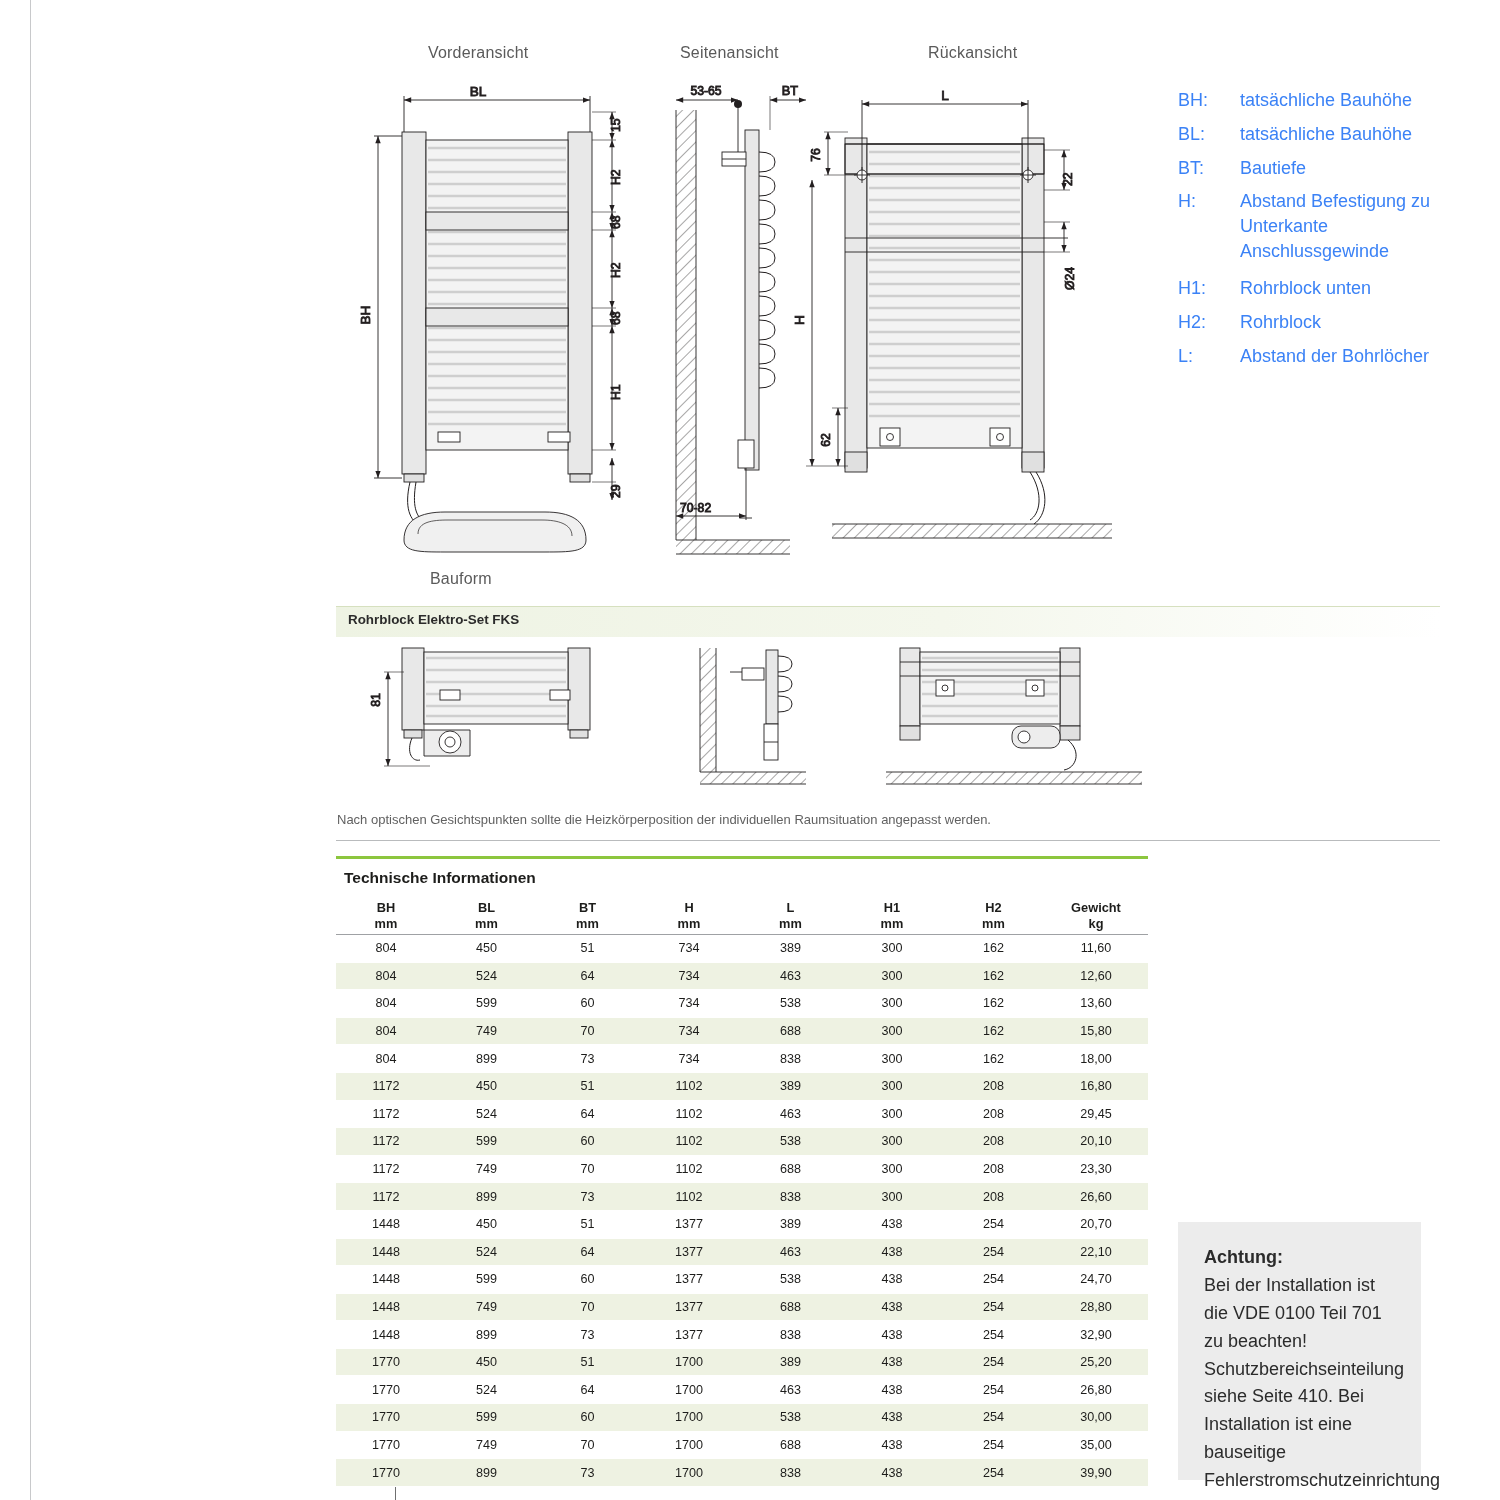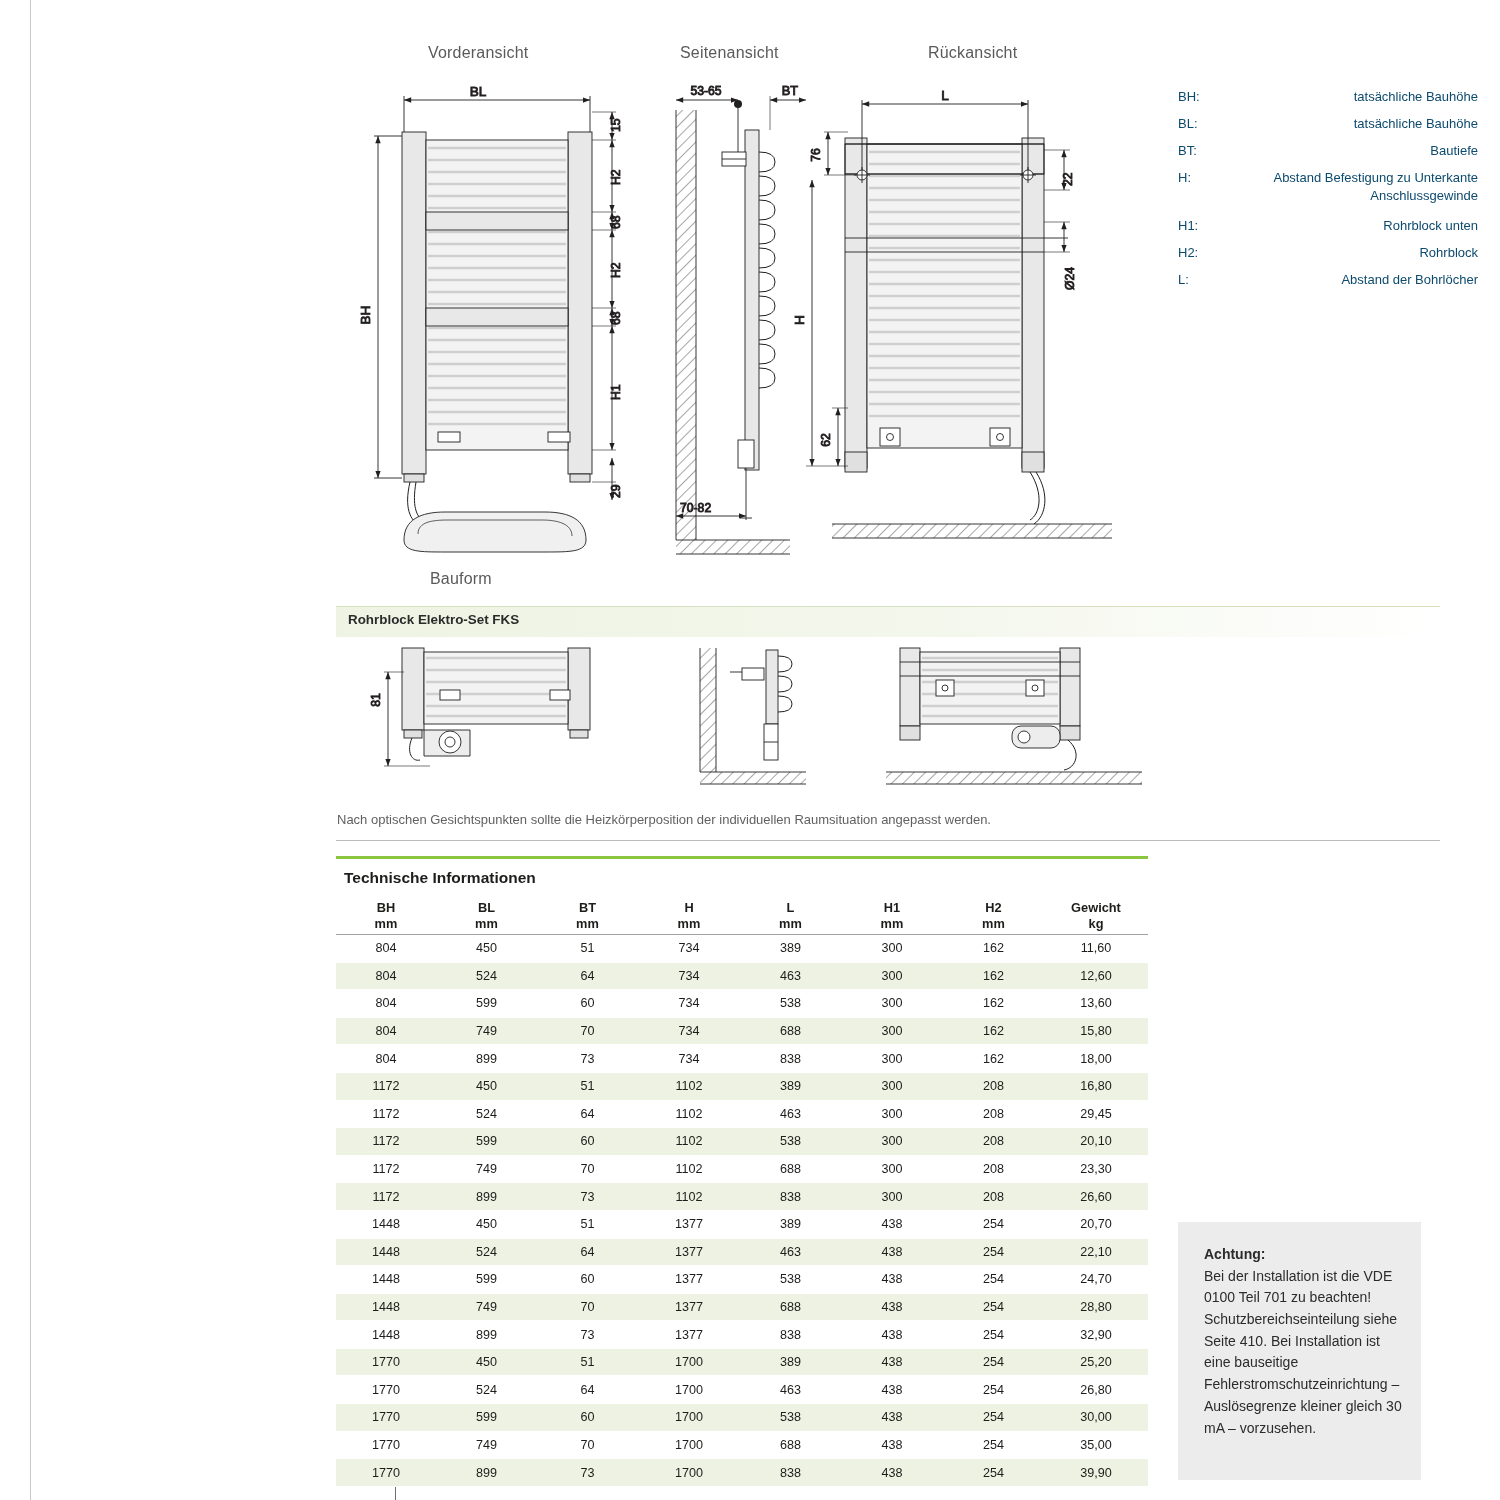--- a/index.html
+++ b/index.html
@@ -37,35 +37,34 @@
     letter-spacing: .2px;
     white-space: nowrap;
   }
 
   
   .legend {
     position: absolute;
     left: 1178px;
     top: 88px;
     width: 300px;
-    font-size: 13px;
-    color: #0c4a6e;
+    font-size: 18px;
+    color: #3b82f6;
   }
   .legend-row {
     display: flex;
     margin-bottom: 9px;
     line-height: 1.38;
   }
   .legend-key {
     width: 62px;
     flex: 0 0 62px;
   }
   .legend-val {
     flex: 1 1 auto;
-    text-align: right;
   }
 
   
   .drawing {
     position: absolute;
     left: 0; top: 0;
     width: 1500px; height: 860px;
     pointer-events: none;
   }
 
@@ -162,21 +161,21 @@
   
   .attention {
     position: absolute;
     left: 1178px;
     top: 1222px;
     width: 243px;
     height: 258px;
     background: #ececec;
     box-sizing: border-box;
     padding: 22px 18px 0 26px;
-    font-size: 14px;
+    font-size: 18px;
     line-height: 1.55;
     color: #2b2b2b;
   }
 
   .bottom-tick {
     position: absolute;
     left: 395px;
     top: 1487px;
     width: 1px;
     height: 13px;

